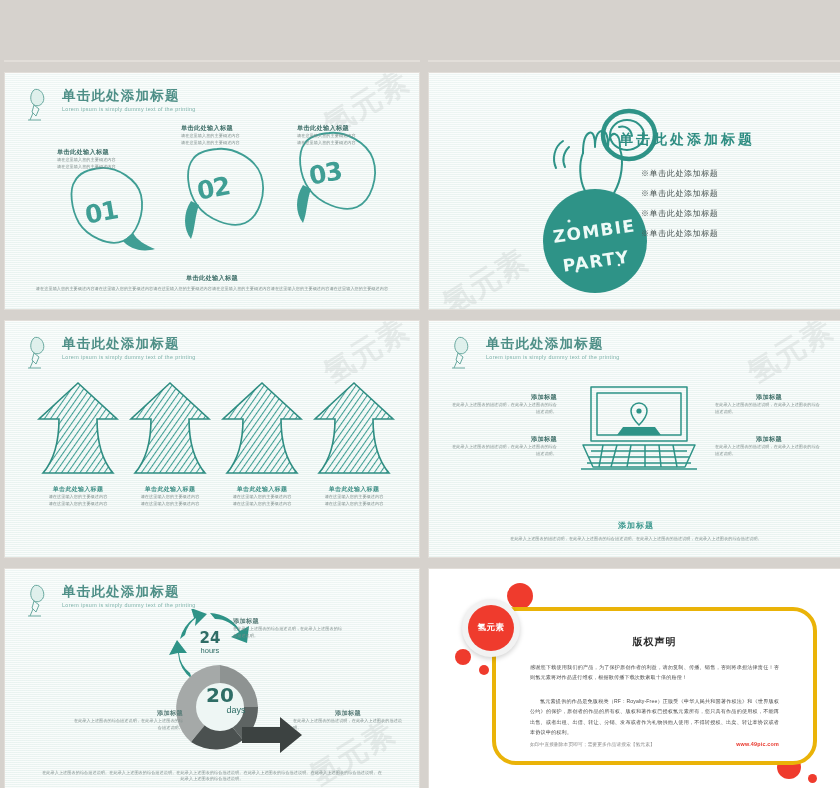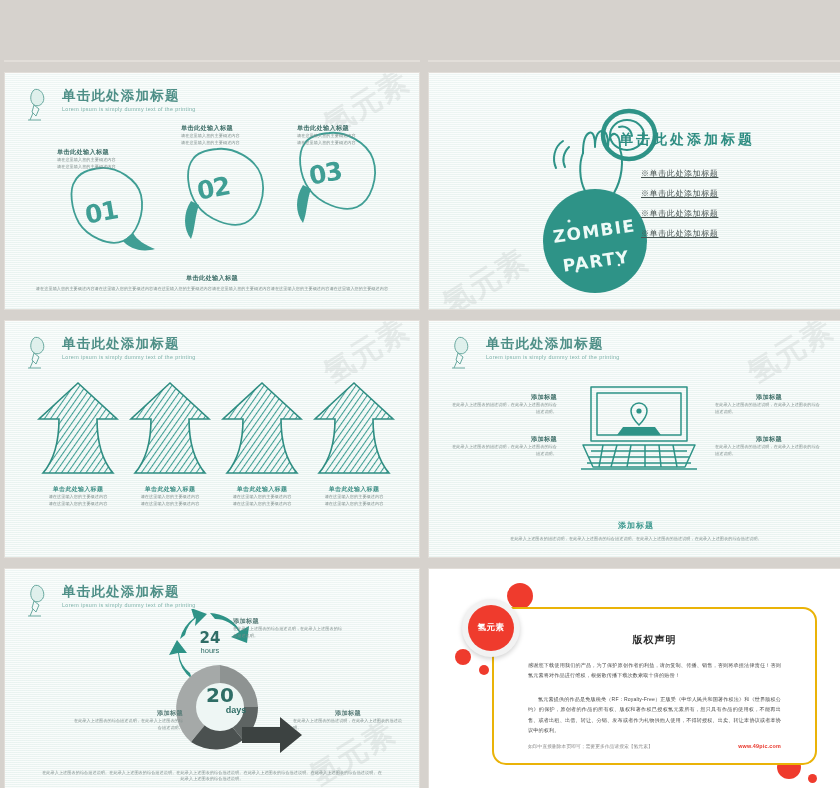--- a/index.html
+++ b/index.html
@@ -70,21 +70,21 @@
 
   
   .z-title {
     position:absolute; left:190px; top:58px;
     font-size:14px; font-weight:700; color:#2e8d82; letter-spacing:3px;
     font-family:"DejaVu Sans", sans-serif;
   }
   .z-list { position:absolute; left:212px; top:95px; }
   .z-list li {
     list-style:none; font-size:8px; color:#4a5553; margin-bottom:9px;
-    font-family:"Liberation Serif", serif; letter-spacing:.6px;text-decoration:underline;
+    font-family:"Liberation Serif", serif; letter-spacing:.6px;
   }
 
   
   .arrows { position:absolute; left:30px; right:22px; top:58px; display:flex; justify-content:space-between; }
   .arrow-col { width:86px; text-align:center; }
   .arrow-cap { margin-top:2px; }
   .arrow-cap .sub-t { color:#3f8f86; font-size:6px; }
 
   
   .lap-txt { position:absolute; width:108px; }
@@ -96,29 +96,29 @@
     position:absolute; left:177px; top:46px; width:56px; height:56px;
     display:flex; flex-direction:column; align-items:center; justify-content:center;
   }
   .c-24 b { font-size:15px; color:#2f6d66; font-family:"DejaVu Sans",sans-serif; line-height:1; }
   .c-24 i { font-size:7.5px; color:#2f6d66; font-style:normal; font-weight:400; }
   .c-30 {
     position:absolute; left:180px; top:96px; width:70px; height:70px;
     display:flex; flex-direction:column; align-items:center; justify-content:center;
   }
   .c-30 b { font-size:20px; color:#2f6d66; font-family:"DejaVu Sans",sans-serif; line-height:1; }
-  .c-30 i { font-size:9px; color:#2f6d66; font-style:normal; font-weight:700;margin-left:32px; }
+  .c-30 i { font-size:9px; color:#2f6d66; font-style:normal; font-weight:400;margin-left:32px; }
   .c-cap { position:absolute; width:110px; }
   .c-cap .sub-t { color:#587c78; }
   .c-foot { position:absolute; left:36px; right:36px; bottom:22px; text-align:center; }
 
   
   .cpy-card {
     position:absolute; left:63px; top:38px; right:26px; bottom:40px;
-    border:2px solid #eab308; border-radius:14px; background:#fff;
+    border:4px solid #eab308; border-radius:24px; background:#fff;
   }
   .cpy-h { text-align:center; margin-top:24px; font-size:10px; font-weight:700; color:#2b2b2b; letter-spacing:1px; }
   .cpy-p { margin:13px 34px 0 34px; font-size:5.1px; color:#4a4a4a; line-height:2.05; letter-spacing:.15px; text-align:justify; }
   .cpy-p.indent { text-indent:10px; }
   .cpy-foot { position:absolute; left:34px; right:34px; bottom:14px; display:flex; justify-content:space-between; align-items:center; }
   .cpy-foot span { font-size:4.8px; color:#8b8b8b; }
   .cpy-foot a { font-size:5.4px; color:#e8362b; font-weight:700; text-decoration:none; letter-spacing:.2px; }
   .badge {
     position:absolute; left:33px; top:30px; width:58px; height:58px; border-radius:50%;
     background:#f2f2f2; display:flex; align-items:center; justify-content:center;

